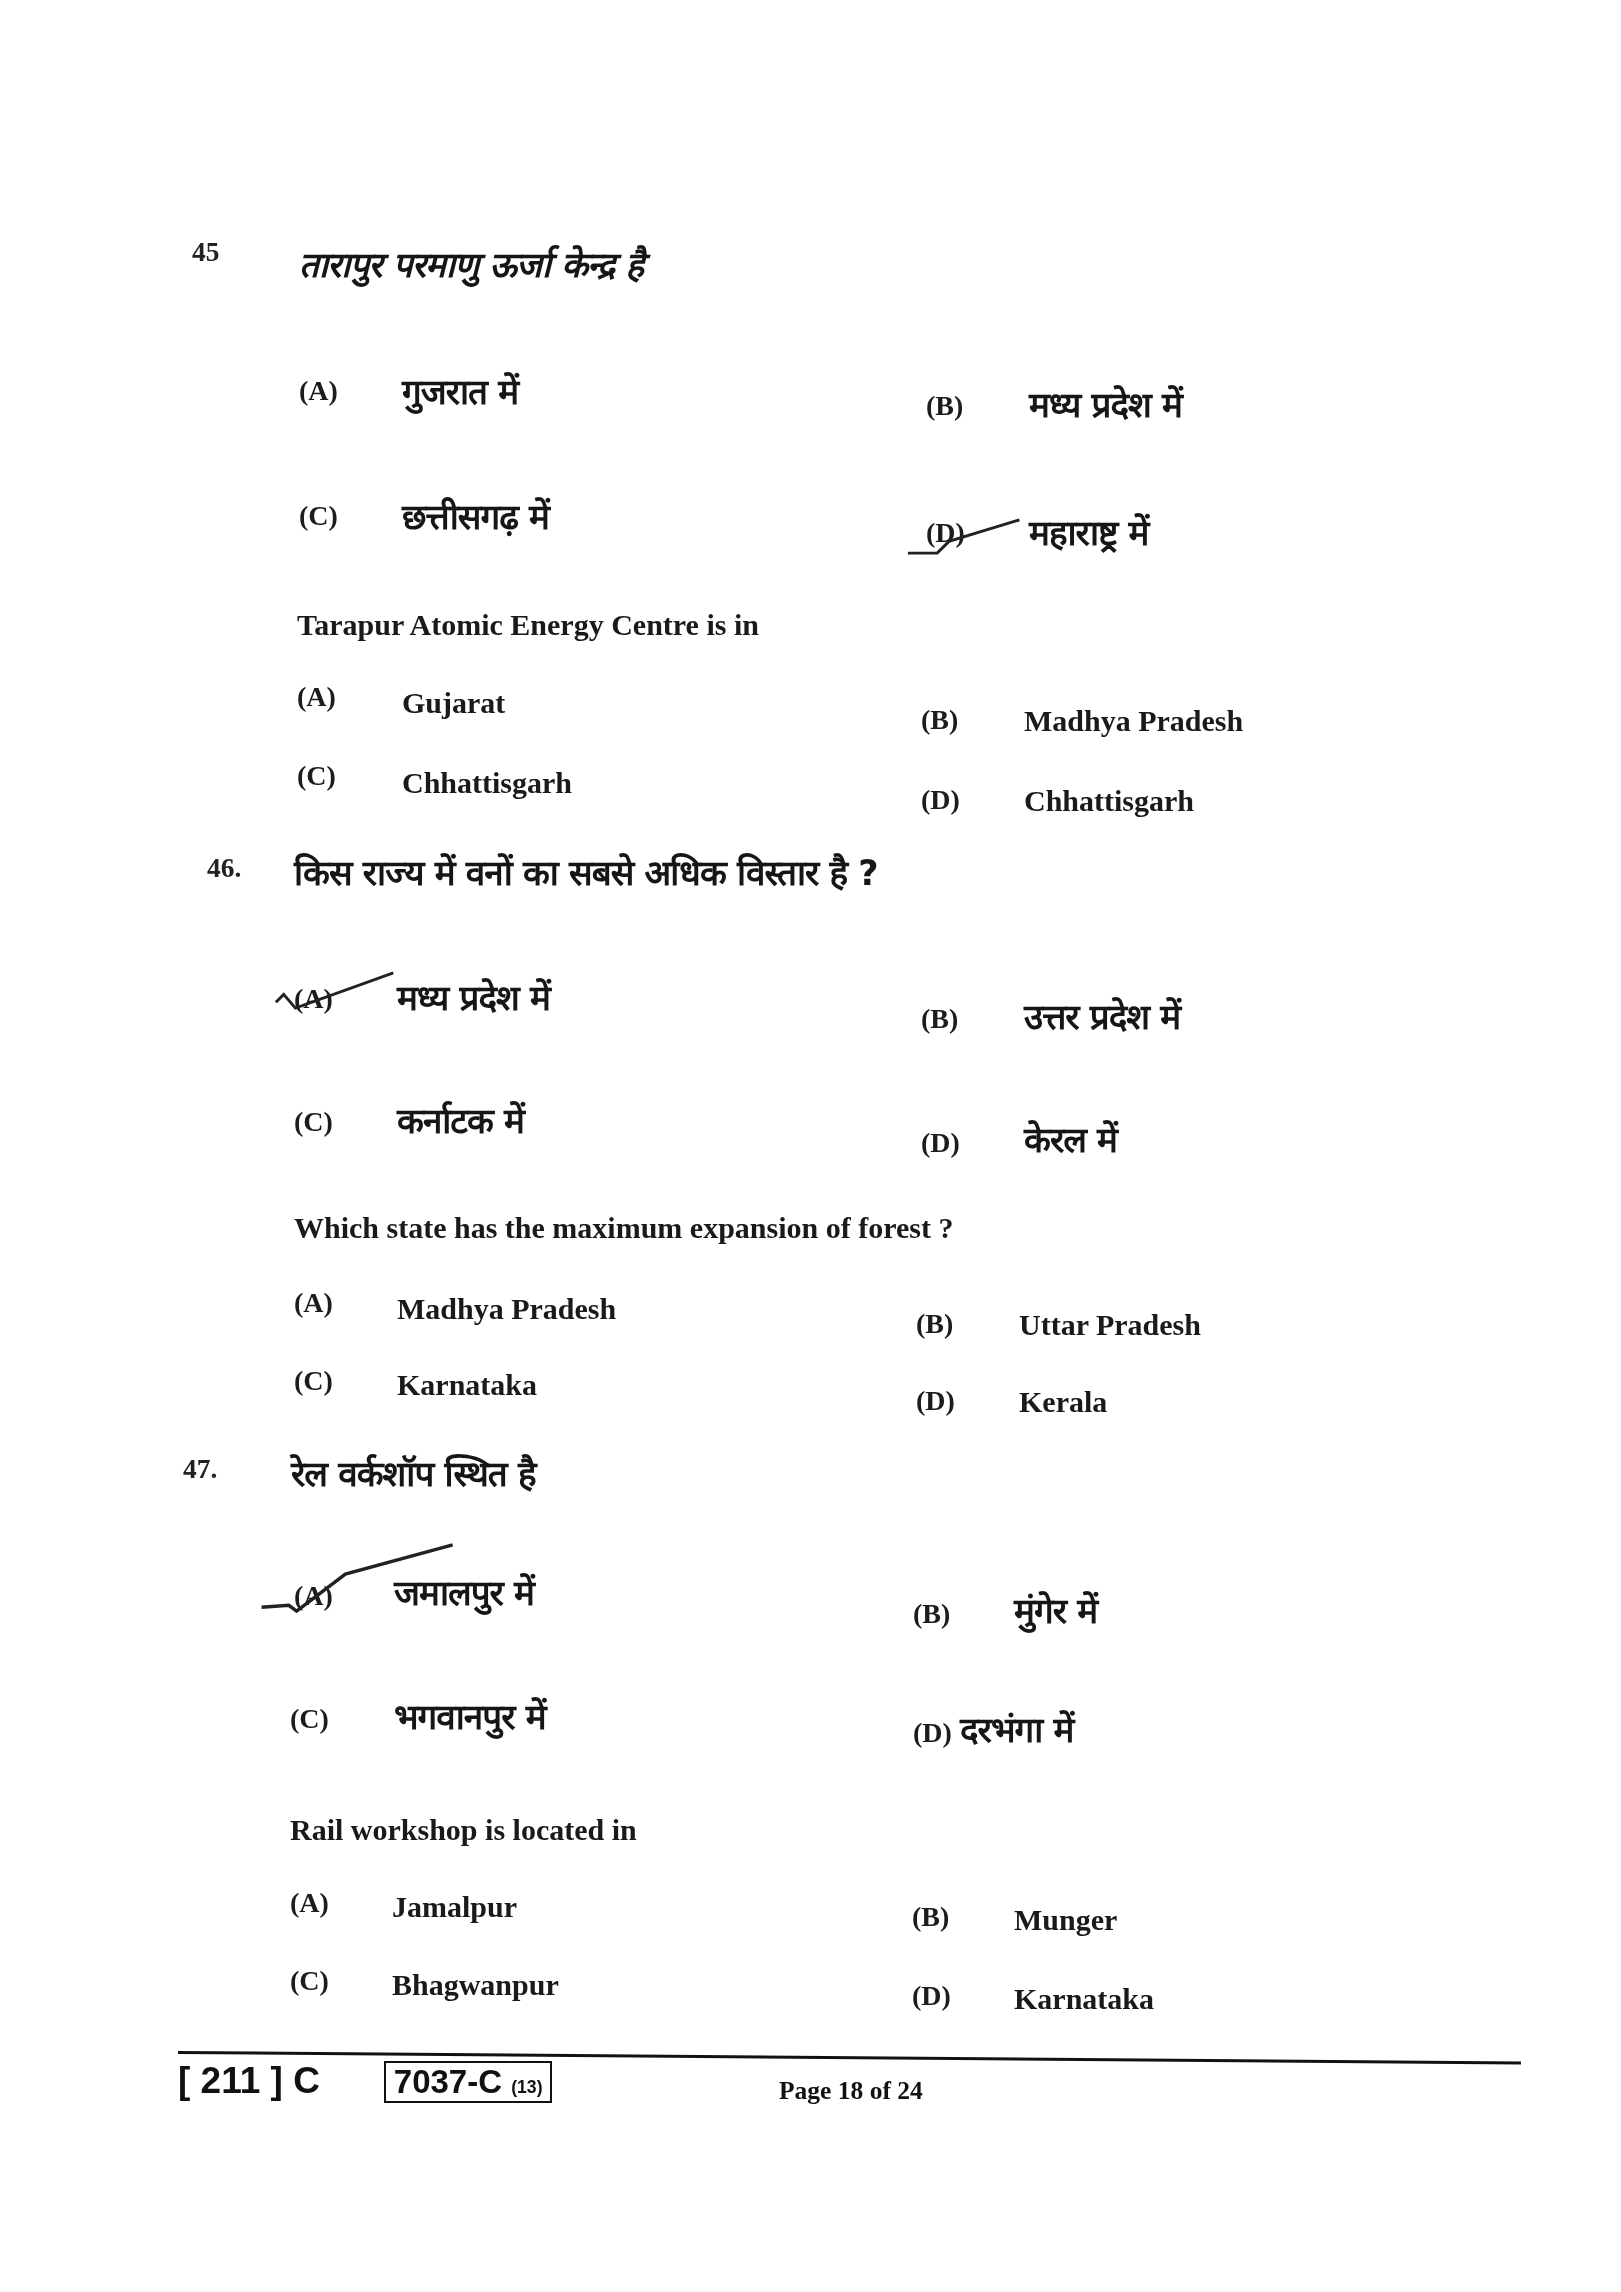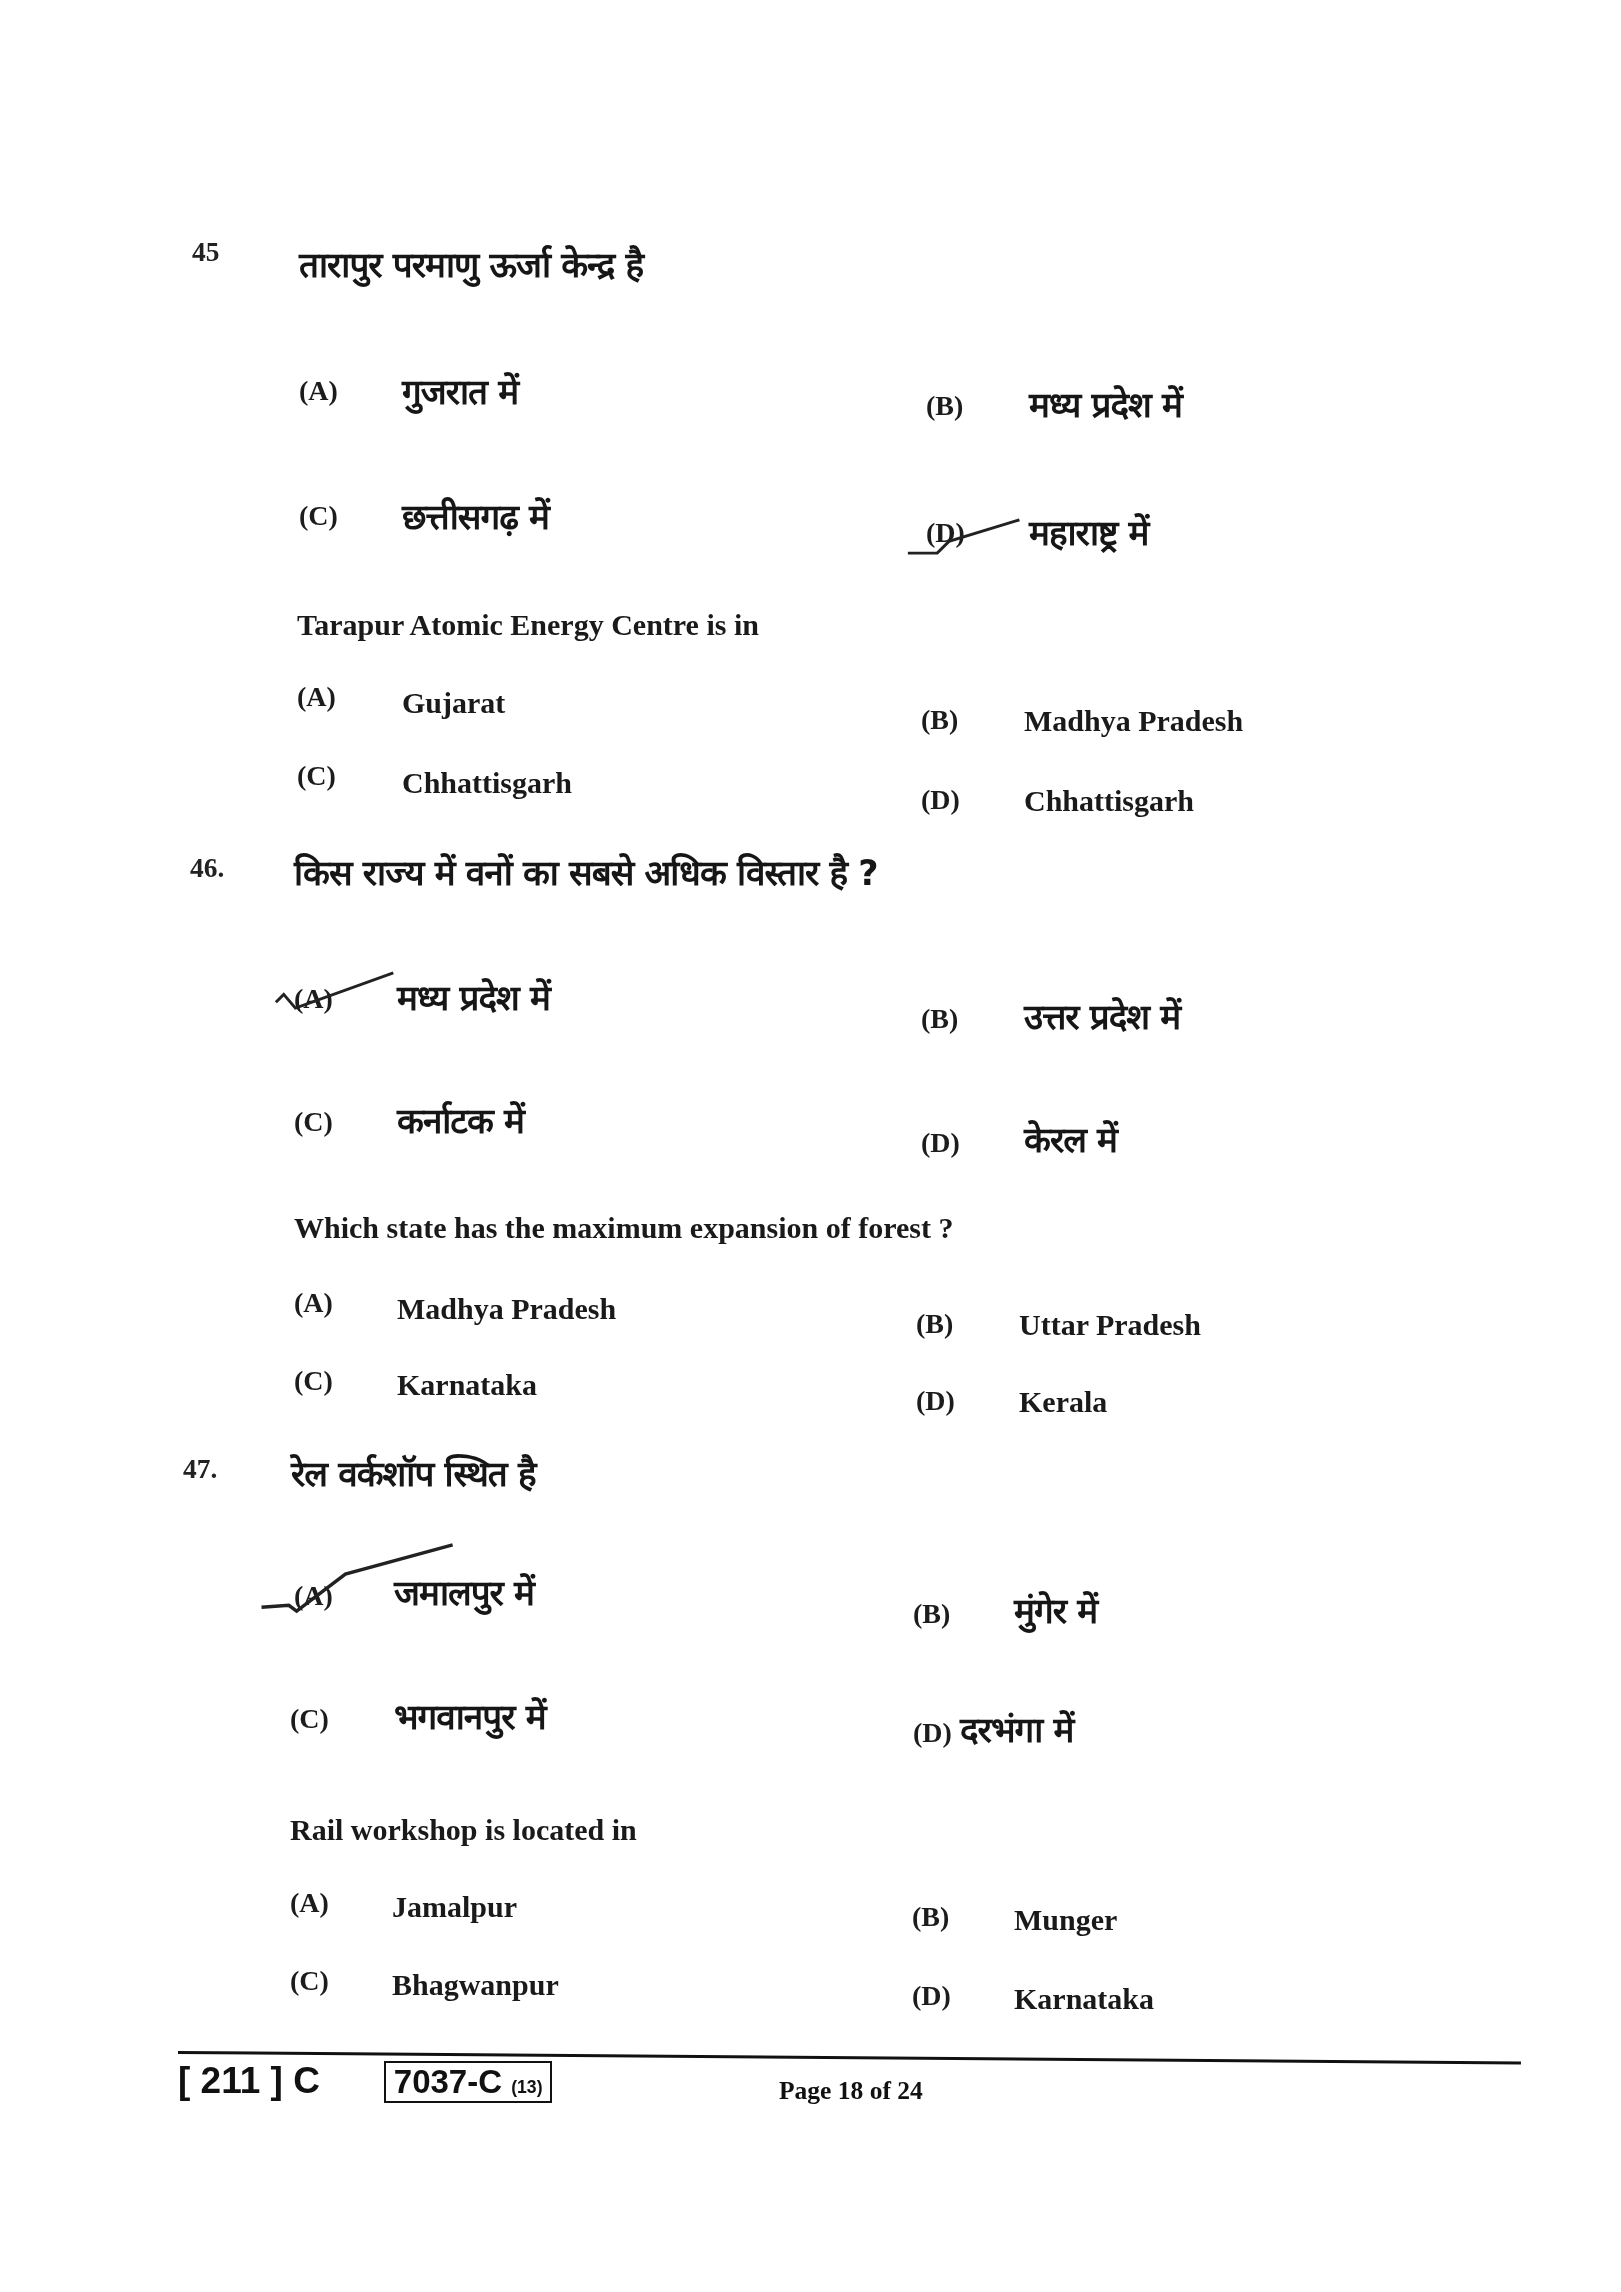--- a/index.html
+++ b/index.html
@@ -14,21 +14,21 @@
   .tick { position:absolute; }
   .footer-line { position:absolute; left:178px; top:2051px; width:1343px; height:2.9px; background:#111; transform:rotate(0.45deg); transform-origin:left; }
   .foot { font-family:"Liberation Sans", sans-serif; font-weight:bold; color:#111; }
   .code-box { border:2.9px solid #111; padding:0 7.8px; }
 </style>
 </head>
 <body>
 
 <div>
   <span class="abs qnum" style="left:192px;top:237px;">45</span>
-  <span class="abs hin" style="left:299px;top:240px;">तारापुर परमाणु ऊर्जा केन्द्र है</span>
+  <span class="abs hin" style="left:299px;top:240px;font-style:italic;">तारापुर परमाणु ऊर्जा केन्द्र है</span>
 
   <span class="abs lbl" style="left:299px;top:375px;">(A)</span>
   <span class="abs hin" style="left:402px;top:367px;">गुजरात में</span>
   <span class="abs lbl" style="left:926px;top:390px;">(B)</span>
   <span class="abs hin" style="left:1029px;top:380px;">मध्य प्रदेश में</span>
   <span class="abs lbl" style="left:299px;top:500px;">(C)</span>
   <span class="abs hin" style="left:402px;top:492px;">छत्तीसगढ़ में</span>
   <span class="abs lbl" style="left:926px;top:517px;">(D)</span>
   <span class="abs hin" style="left:1029px;top:508px;">महाराष्ट्र में</span>
   <svg class="tick" style="left:902px;top:510px;" width="137" height="49" viewBox="0 0 140 50">
@@ -40,21 +40,21 @@
   <span class="abs optt" style="left:402px;top:686px;">Gujarat</span>
   <span class="abs lbl" style="left:921px;top:704px;">(B)</span>
   <span class="abs optt" style="left:1024px;top:704px;">Madhya Pradesh</span>
   <span class="abs lbl" style="left:297px;top:760px;">(C)</span>
   <span class="abs optt" style="left:402px;top:766px;">Chhattisgarh</span>
   <span class="abs lbl" style="left:921px;top:784px;">(D)</span>
   <span class="abs optt" style="left:1024px;top:784px;">Chhattisgarh</span>
 </div>
 
 <div>
-  <span class="abs qnum" style="left:190px;top:853px;text-align:center;">46.</span>
+  <span class="abs qnum" style="left:207px;top:853px;text-align:center;">46.</span>
   <span class="abs hin" style="left:294px;top:848px;">किस राज्य में वनों का सबसे अधिक विस्तार है ?</span>
 
   <span class="abs lbl" style="left:294px;top:983px;">(A)</span>
   <span class="abs hin" style="left:397px;top:973px;">मध्य प्रदेश में</span>
   <svg class="tick" style="left:270px;top:965px;" width="137" height="49" viewBox="0 0 140 50">
     <path d="M6 38 L14 30 L26 44 L126 8" stroke="#222" stroke-width="3" fill="none"></path>
   </svg>
   <span class="abs lbl" style="left:921px;top:1003px;">(B)</span>
   <span class="abs hin" style="left:1024px;top:992px;">उत्तर प्रदेश में</span>
   <span class="abs lbl" style="left:294px;top:1106px;">(C)</span>

